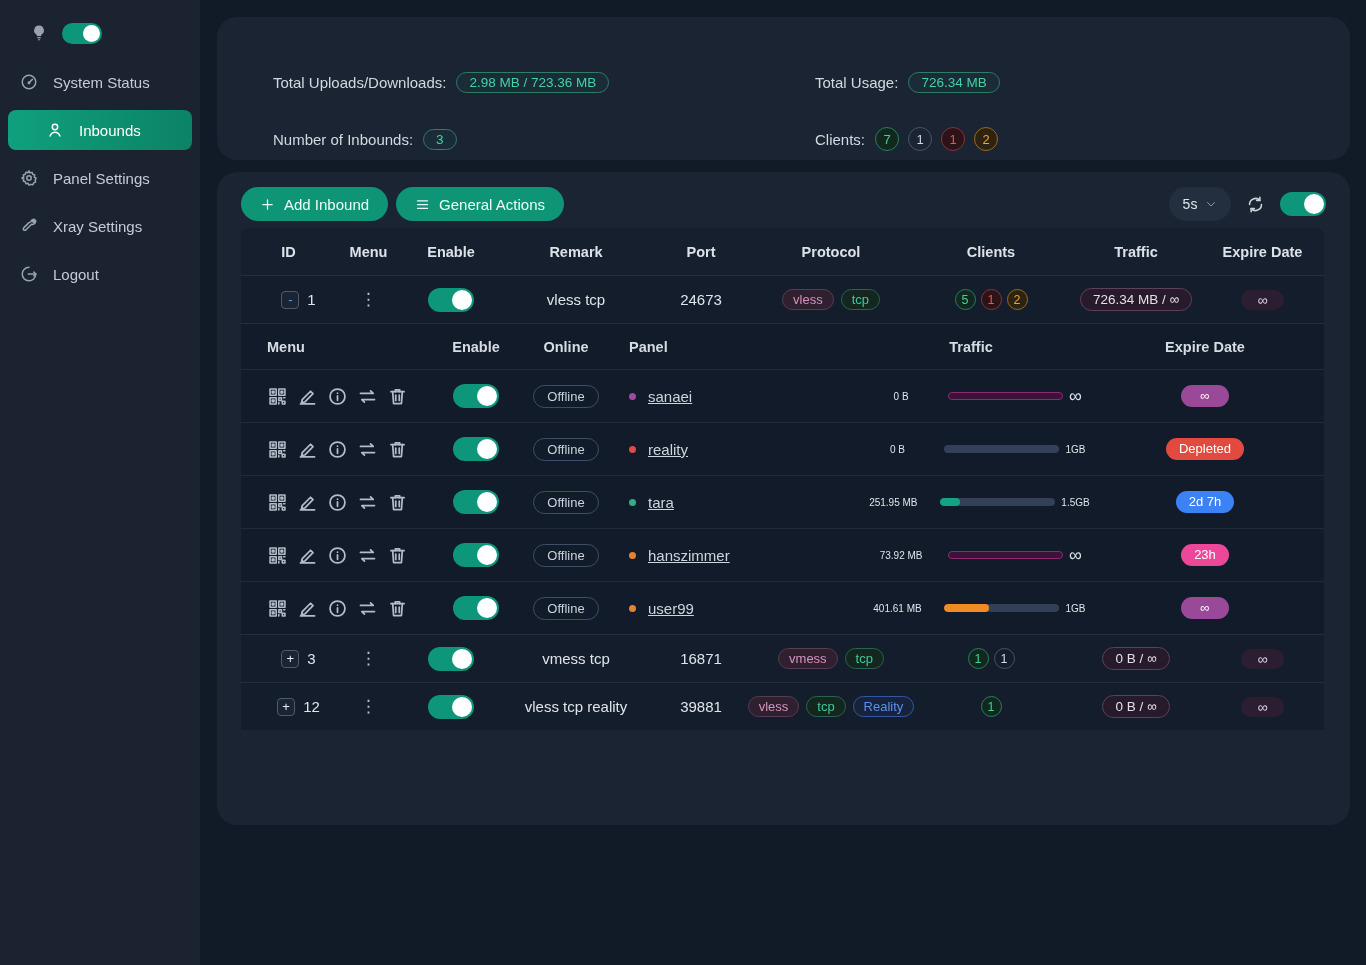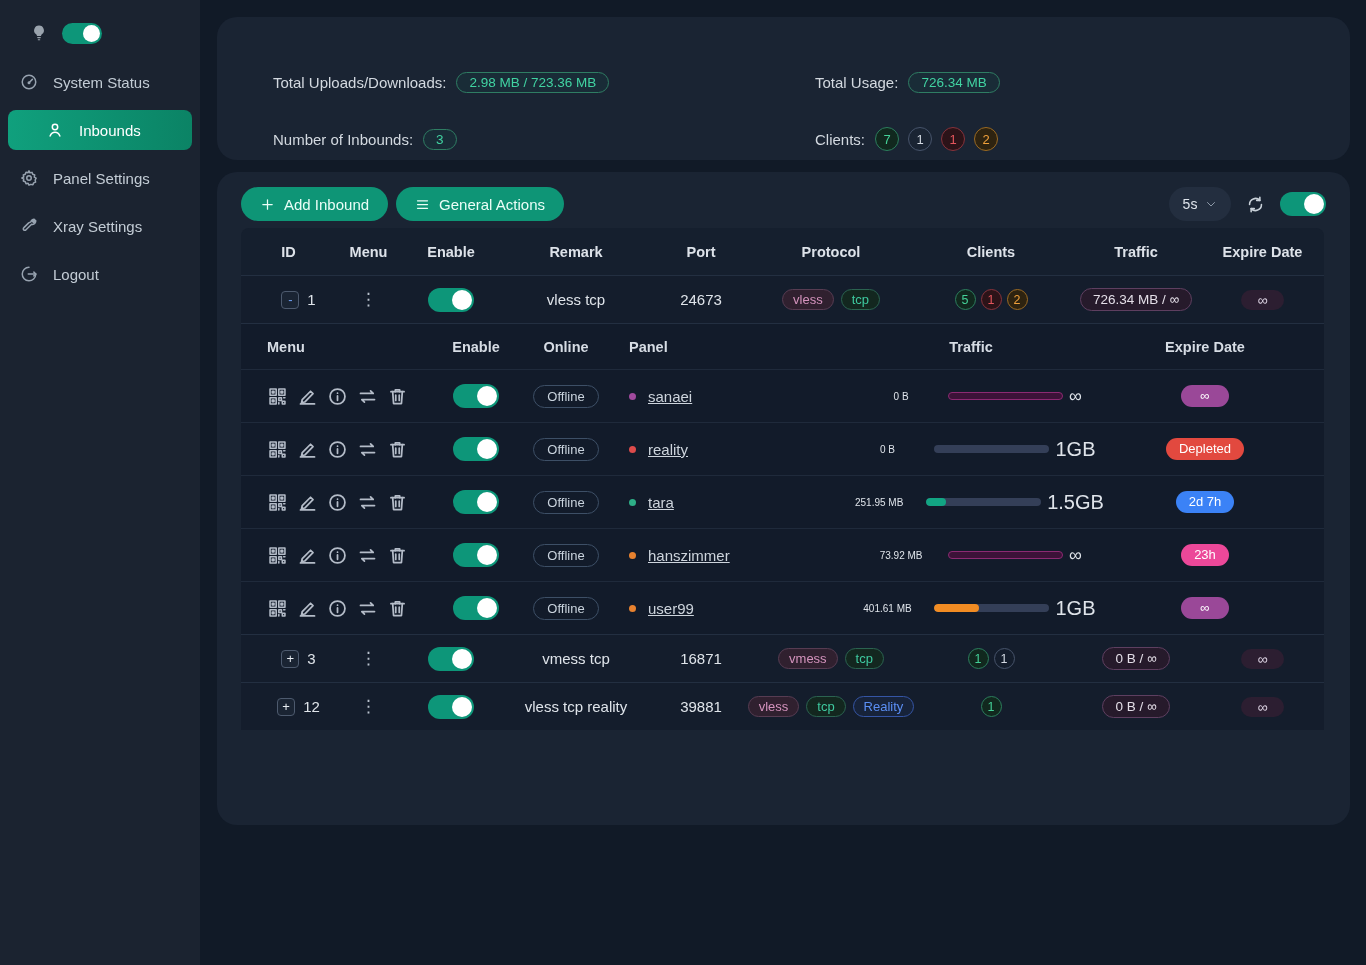--- a/index.html
+++ b/index.html
@@ -98,21 +98,21 @@
   .micon svg { width:21px; height:21px; }
   .offline-badge { border:1px solid #3d4f66; color:#c9d3dd; border-radius:12px; padding:3px 13px;
                    font-size:13px; background:transparent; }
   .client-cell { display:flex; align-items:center; gap:12px; padding-left:18px;text-decoration:underline; }
   .dot { width:7px; height:7px; border-radius:50%; flex:none; }
   .traffic-cell { display:flex; align-items:center; justify-content:center; }
   .used { min-width:82px; text-align:center; margin-right:6px; font-size:10px; color:#dfe4ea; white-space:nowrap; }
   .bar { width:115px; height:8px; border-radius:4px; background:#343f58; overflow:hidden; flex:none; }
   .bar.infinite { background:#3c1238; border:1px solid #8c2a72; }
   .bar .fill { display:block; height:100%; border-radius:4px; }
-  .lim { margin-left:6px; font-size:20px; color:#dfe4ea; white-space:nowrap; }
+  .lim { margin-left:6px; font-size:10px; color:#dfe4ea; white-space:nowrap; }
   .lim.inf { font-size:18px; line-height:1; }
   .ebadge { min-width:48px; padding:4px 13px; border-radius:13px; font-size:13px; color:#fff;
             text-align:center; display:inline-block; line-height:1.1; }
   .center { display:flex; justify-content:center; }
 </style>
 </head>
 <body>
 
 <div class="app">
 

